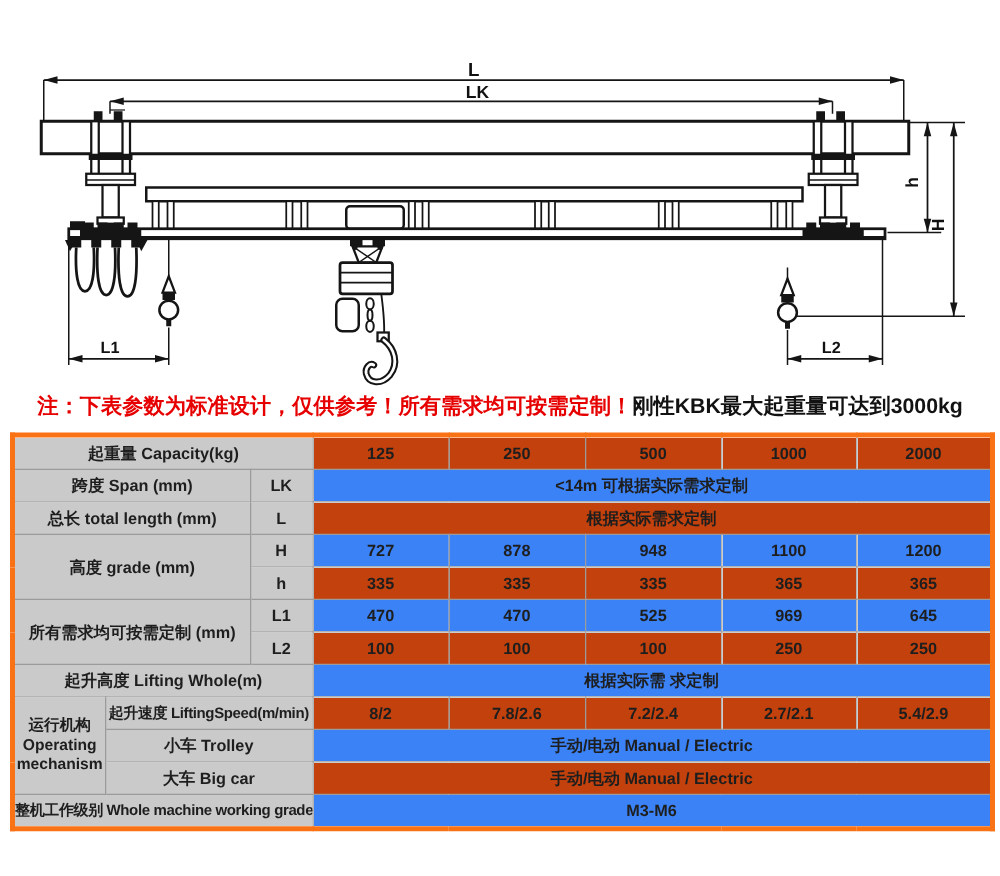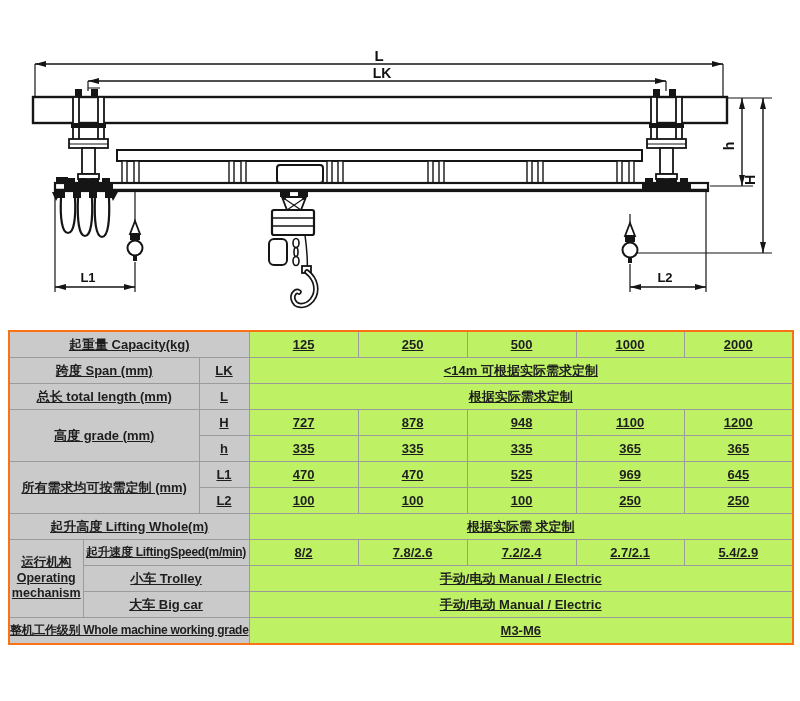--- a/index.html
+++ b/index.html
@@ -3,28 +3,28 @@
 <meta charset="utf-8">
 <style>
   html,body{margin:0;padding:0;background:#fff;}
   body{font-family:"Liberation Sans","DejaVu Sans",sans-serif;}
   .page{position:relative;width:800px;height:701px;background:#fff;overflow:hidden;}
   .diagram-wrap{position:absolute;top:0;left:0;width:800px;height:312px;}
   .note{position:absolute;top:313px;left:0;width:800px;text-align:center;
         font-size:17px;font-weight:700;white-space:nowrap;letter-spacing:0;}
   .note .red{color:#e60000;}
   .note .blk{color:#121212;}
-  table.spec{position:absolute;top:330px;left:8px;width:784px;border-collapse:collapse;
+  table.spec{position:absolute;top:346px;left:8px;width:784px;border-collapse:collapse;
         table-layout:fixed;font-size:13px;font-weight:700;color:#1e1e1e;
-        border:2px solid #f97316;text-decoration:underline;}
+        border:4px solid #f97316;}
   table.spec td{border:1px solid #9b9b9b;text-align:center;vertical-align:middle;
         height:25px;padding:0;overflow:hidden;white-space:nowrap;}
   td.lab{background:#cacaca;}
-  td.g{background:#bef264;}
-  td.w{background:#bef264;}
+  td.g{background:#c2410c;}
+  td.w{background:#3b82f6;}
   td.small{font-size:12px;letter-spacing:-0.3px;}
   td.multi{white-space:normal;line-height:1.25;font-size:12.5px;}
   svg text{font-family:"Liberation Sans","DejaVu Sans",sans-serif;font-weight:700;
         fill:#111;stroke:none;}
 </style>
 </head>
 <body>
 
 <div class="page">
 
@@ -182,20 +182,23 @@
 
       <g stroke="#151515">
         <line x1="763" y1="98" x2="763" y2="253" stroke-width="1.4"></line>
         <polygon points="763,98 760,109 766,109" fill="#151515" stroke="none"></polygon>
         <polygon points="763,253 760,242 766,242" fill="#151515" stroke="none"></polygon>
         <text font-size="14" text-anchor="middle" transform="rotate(-90 755 180)" x="755" y="180">H</text>
       </g>
     </svg>
   </div>
 
+  <div class="note">
+    <span class="red">注：下表参数为标准设计，仅供参考！所有需求均可按需定制！</span><span class="blk">刚性KBK最大起重量可达到3000kg</span>
+  </div>
 
   <table class="spec">
     <colgroup>
       <col style="width:74px">
         <col style="width:116px">
         <col style="width:50px">
       <col style="width:109px">
         <col style="width:109px">
         <col style="width:109px">
       <col style="width:108px">

